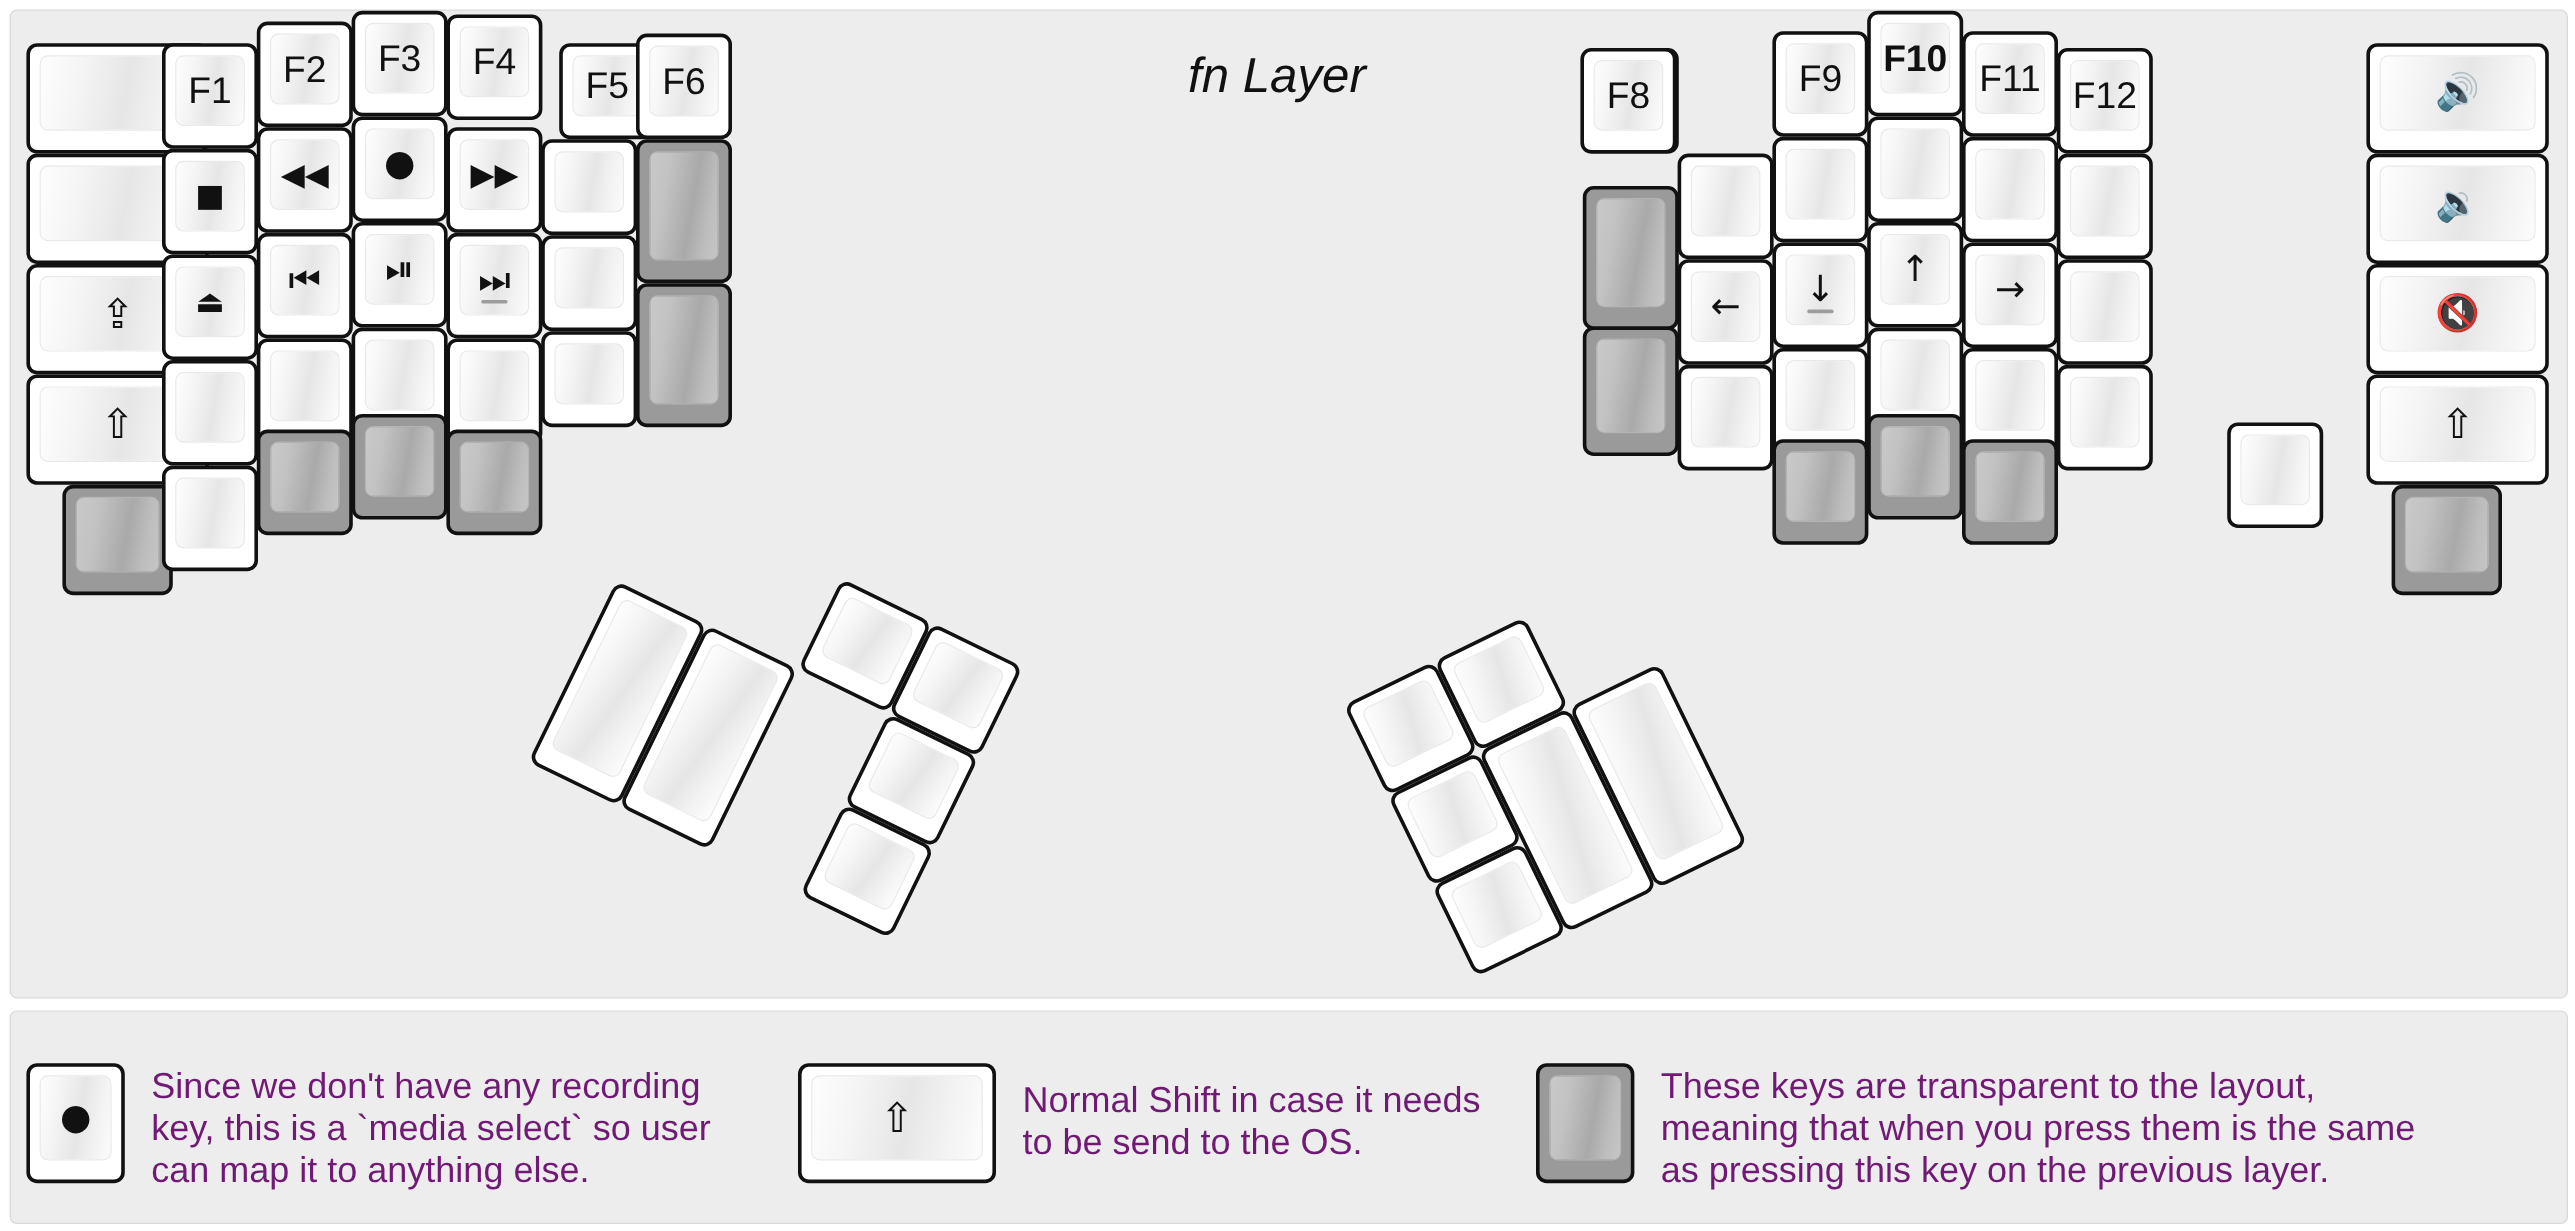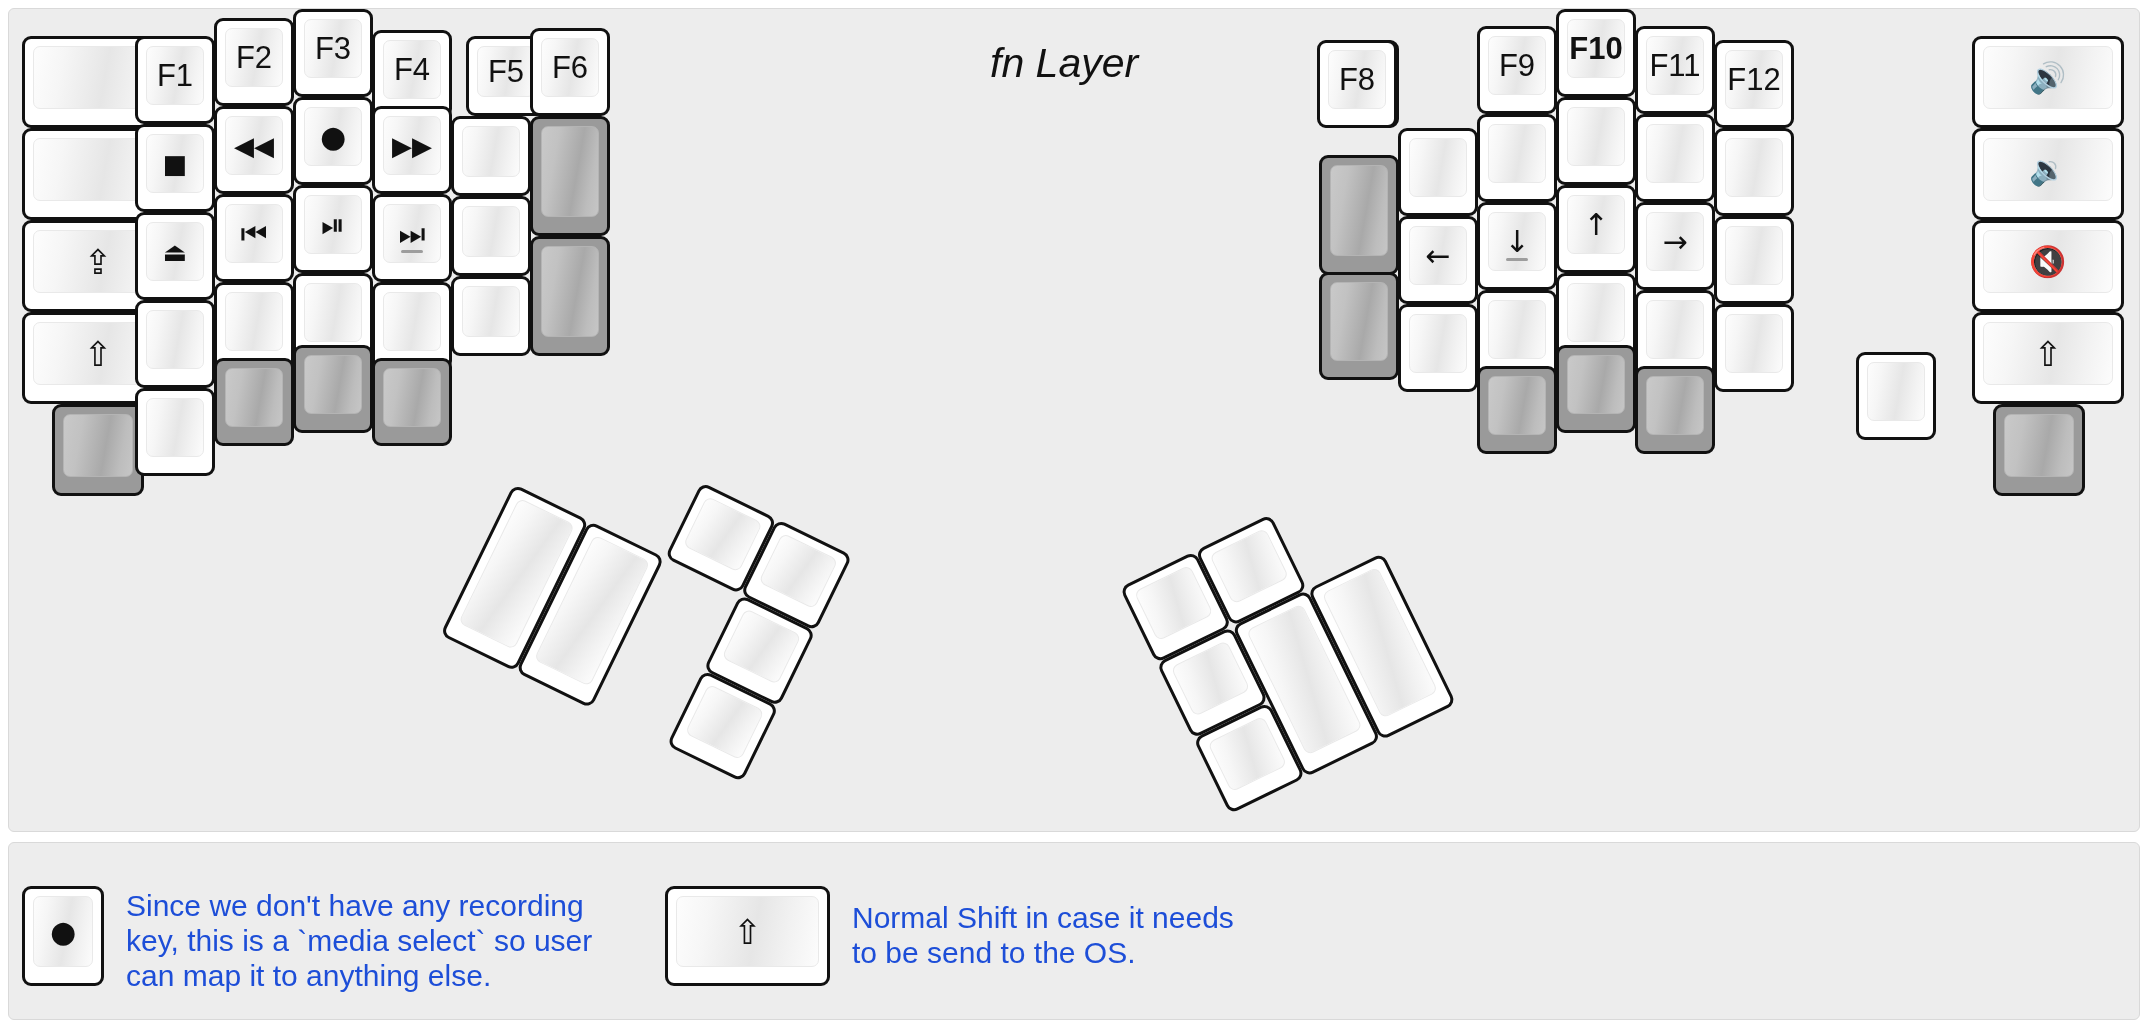--- a/index.html
+++ b/index.html
@@ -79,21 +79,21 @@
   }
 
   
   .legend-item{position:absolute;display:flex;align-items:flex-start;}
   .legend-key{position:relative;flex:0 0 auto;}
   .legend-text{
     margin-left:22px;
     font-family:"Liberation Sans", sans-serif;
     font-size:30px;
     line-height:1.17;
-    color:#1d4ed8;
+    color:#701a75;
     white-space:pre-line;
     padding-top:2px;
   }
 </style>
 </head>
 <body>
 
 <div id="root">
 
   <div class="panel" id="board-panel"></div>
@@ -198,21 +198,21 @@
     <div class="cap">
         <span class="glyph"></span>
       </div>
   </div>
   <div class="key trans" style="left:293px;top:345px;width:80px;height:88px;">
     <div class="cap">
         <span class="glyph"></span>
       </div>
   </div>
 
-  <div class="key" style="left:372px;top:30px;width:80px;height:88px;">
+  <div class="key" style="left:372px;top:12px;width:80px;height:88px;">
     <div class="cap">
         <span class="glyph lbl">F4</span>
       </div>
   </div>
   <div class="key" style="left:372px;top:106px;width:80px;height:88px;">
     <div class="cap">
         <span class="glyph sm">▶▶</span>
       </div>
   </div>
   <div class="key" style="left:372px;top:194px;width:80px;height:88px;">
@@ -517,14 +517,24 @@
   <div class="legend-item" style="left:665px;top:886px;width:600px;">
     <div class="key legend-key" style="position:relative;left:0;top:0;width:165px;height:100px;">
       <div class="cap">
           <span class="glyph big">⇧</span>
         </div>
     </div>
     <div class="legend-text" style="padding-top:14px;">Normal Shift in case it needs
 to be send to the OS.</div>
   </div>
 
+  <div class="legend-item" style="left:1280px;top:886px;width:850px;">
+    <div class="key trans legend-key" style="position:relative;left:0;top:0;width:82px;height:100px;">
+      <div class="cap">
+          <span class="glyph"></span>
+        </div>
+    </div>
+    <div class="legend-text">These keys are transparent to the layout,
+meaning that when you press them is the same
+as pressing this key on the previous layer.</div>
+  </div>
 
 </div>
 
 </body></html>

